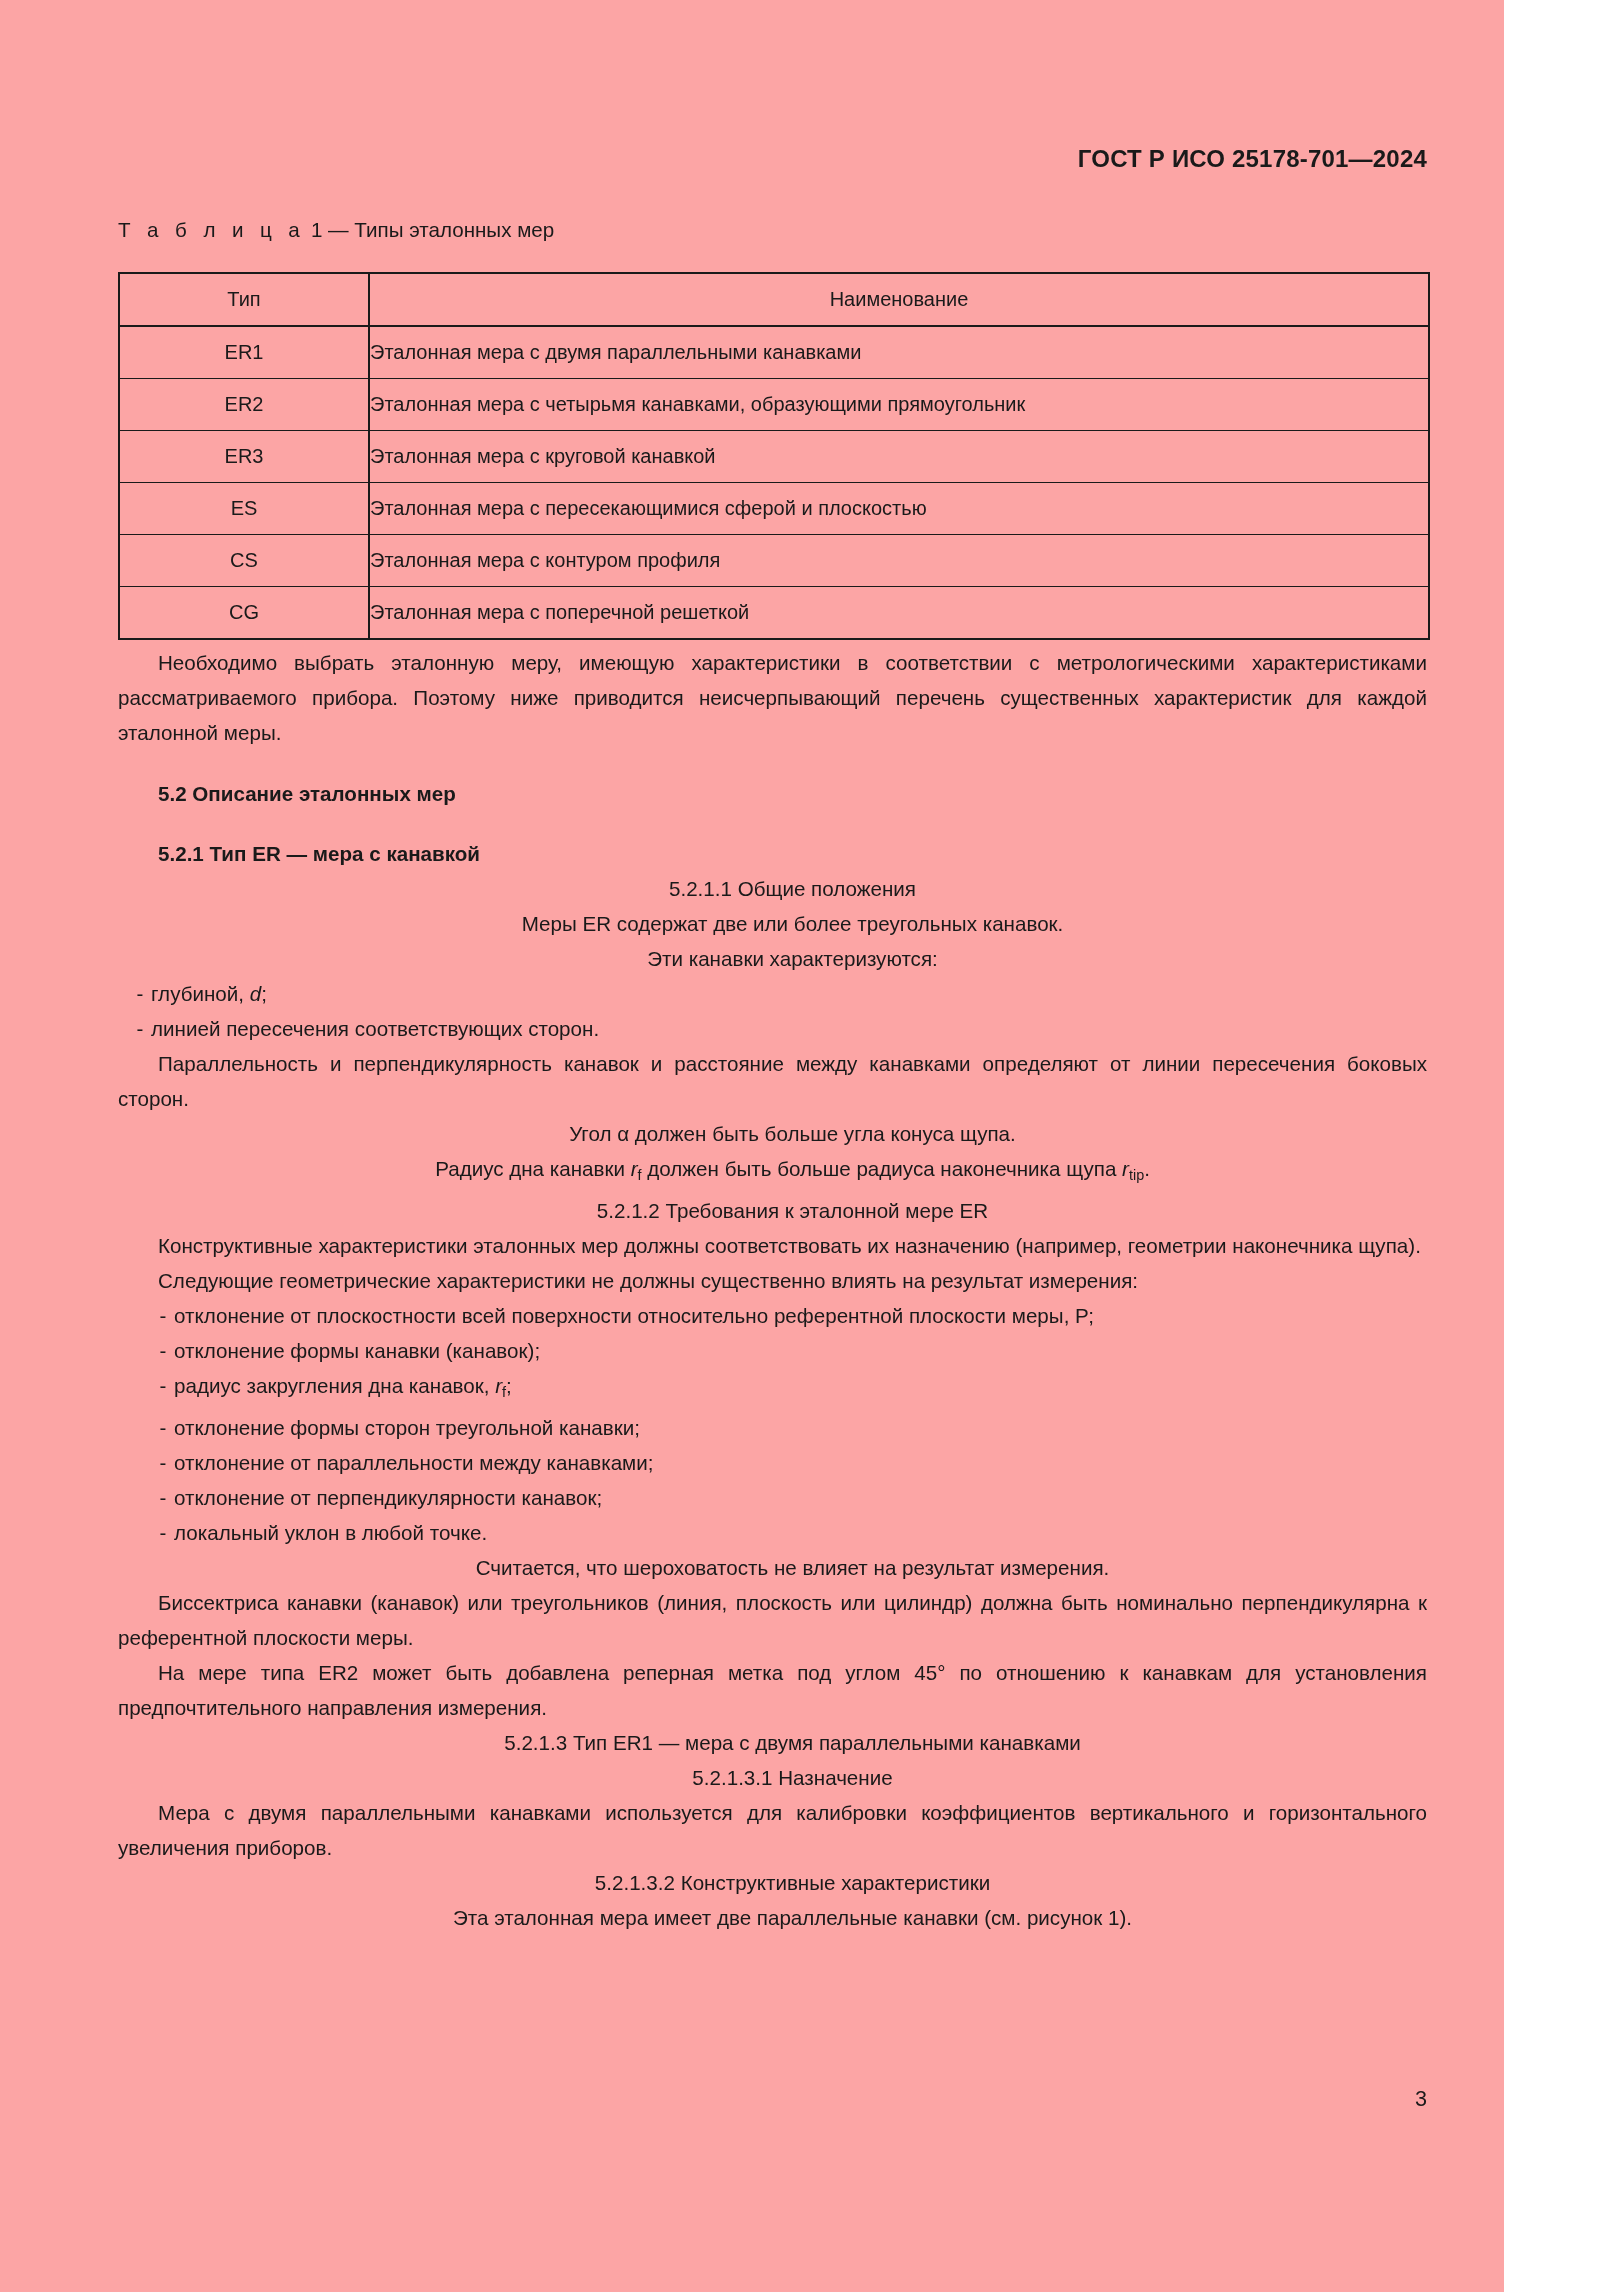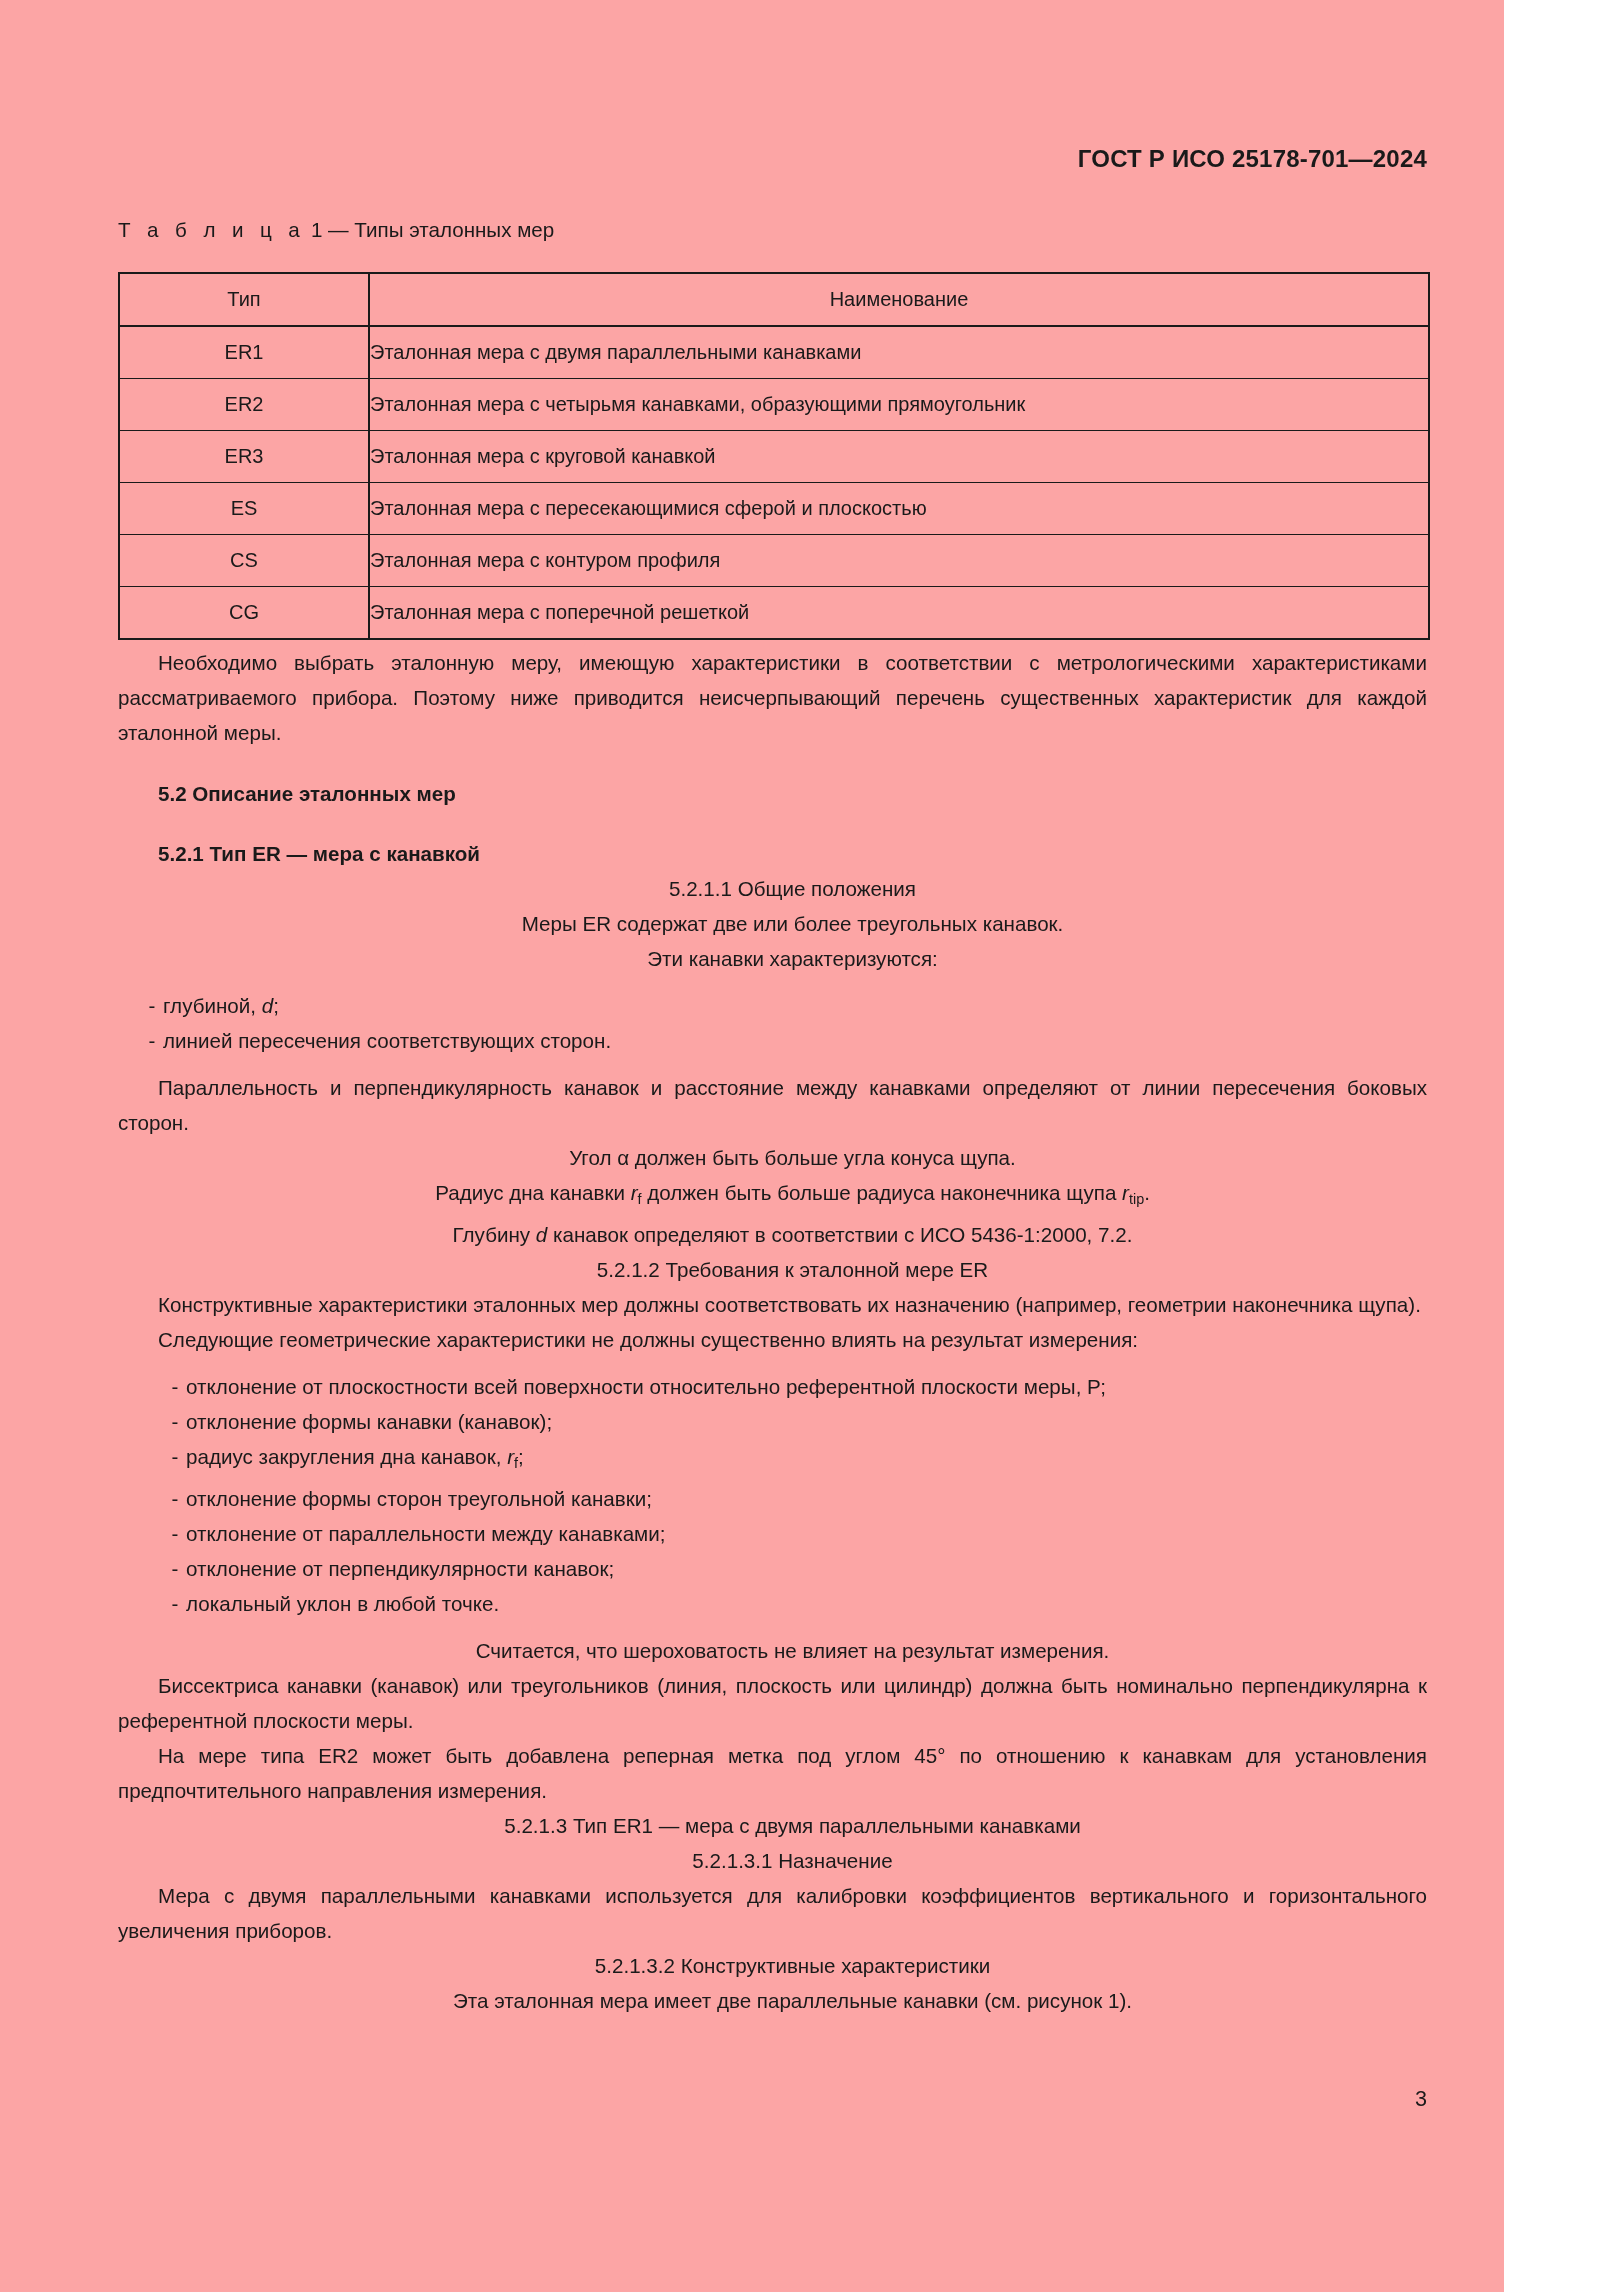--- a/index.html
+++ b/index.html
@@ -112,21 +112,21 @@
   }
   h3.hd {
     margin: 0;
     font-size: 20.6px;
     font-weight: bold;
     text-indent: 40px;
     line-height: 35px;
   }
 
   ul.dash {
-    margin: 12px;
+    margin: 0;
     padding: 0;
     list-style: none;
   }
   ul.dash li {
     margin: 0;
     padding: 0 0 0 40px;
     text-indent: -21.6px;
     text-align: left;
   }
   ul.dash.indented li {
@@ -219,21 +219,20 @@
         <li><span class="dsh">-</span><span>глубиной, </span><i class="var">d</i><span>;</span></li>
         <li><span class="dsh">-</span><span>линией пересечения соответствующих сторон.</span></li>
       </ul>
 
       <p class="just">Параллельность и перпендикулярность канавок и расстояние между канавками определяют от линии пересечения боковых сторон.</p>
 
       <p class="plain">Угол α должен быть больше угла конуса щупа.</p>
 
       <p class="plain"><span>Радиус дна канавки </span><i class="var">r</i><span class="sub">f</span><span> должен быть больше радиуса наконечника щупа </span><i class="var">r</i><span class="sub">tip</span><span>.</span></p>
 
-      <p class="plain"><span>Глубину </span><i class="var">d</i><span> канавок определяют в соответствии с ИСО 5436-1:2000, 7.2.</span></p>
 
       <p class="plain">5.2.1.2  Требования к эталонной мере ER</p>
 
       <p class="just">Конструктивные характеристики эталонных мер должны соответствовать их назначению (например, геометрии наконечника щупа).</p>
 
       <p class="just">Следующие геометрические характеристики не должны существенно влиять на результат измерения:</p>
 
       <ul class="dash indented">
         <li><span class="dsh">-</span><span>отклонение от плоскостности всей поверхности относительно референтной плоскости меры, Р;</span></li>
         <li><span class="dsh">-</span><span>отклонение формы канавки (канавок);</span></li>

